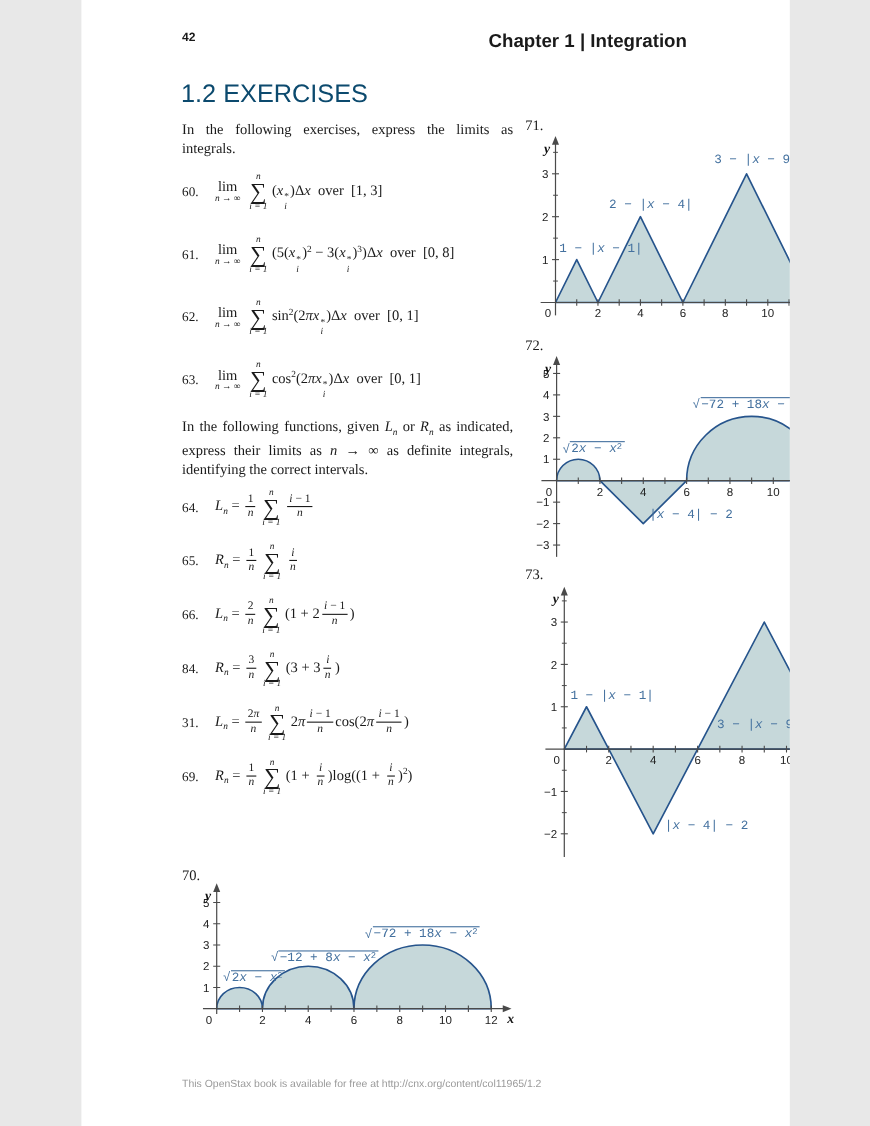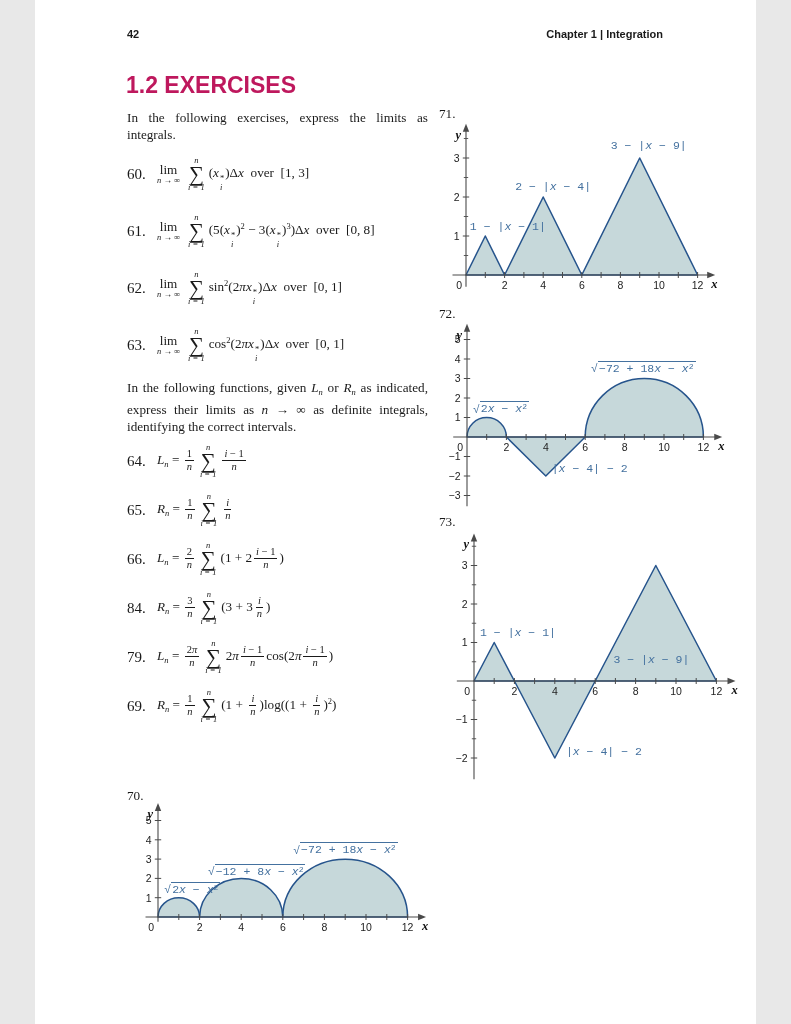--- a/index.html
+++ b/index.html
@@ -1,35 +1,35 @@
 <!DOCTYPE html>
 <html><head>
 <meta charset="utf-8">
 <style>
   html,body{margin:0;padding:0;background:#e8e8e8;}
-  .page{position:relative;width:721px;height:1024px;background:#ffffff;margin:0 auto;
+  .page{position:relative;width:644px;height:1024px;background:#ffffff;margin:0 auto;
         font-family:"Liberation Serif",serif;color:#1a1a1a;overflow:hidden;}
   
   .page-num{position:absolute;top:28px;left:92px;font-family:"Liberation Sans",sans-serif;
             font-weight:bold;font-size:11px;}
   .chapter-head{position:absolute;top:28px;right:93px;font-family:"Liberation Sans",sans-serif;
-            font-weight:bold;font-size:11px;}
+            font-weight:bold;font-size:17px;}
   .section-title{position:absolute;top:72px;left:91px;font-family:"Liberation Sans",sans-serif;
-            font-weight:bold;font-size:23px;color:#be185d;}
+            font-weight:normal;font-size:23px;color:#0c4a6e;}
   
   .col-left{position:absolute;left:92px;top:105px;width:301px;}
   .para{font-size:13.2px;line-height:17px;text-align:justify;margin:0;}
   .p1{margin-top:4px;}
   .p2{margin-top:8px;}
   .p3{margin-top:14px;}
   
   .exercise{display:flex;align-items:center;}
   .ex-a{height:52px;margin:5px 0;}
   .ex-b{height:46px;margin:3px 0;}
-  .ex-num{flex:none;width:30px;font-size:15px;}
+  .ex-num{flex:none;width:30px;font-size:12px;}
   .math{font-size:13.2px;white-space:nowrap;}
   .mt{font-style:normal;}
   .mi{font-style:italic;}
   .msup{font-size:8.5px;vertical-align:5px;}
   .msub{font-size:8.5px;vertical-align:-3px;font-style:italic;}
   .mss{display:inline-flex;flex-direction:column;align-items:flex-start;font-size:8.5px;
        line-height:1;vertical-align:-4px;margin:0 1px;}
   .mss-sub{font-style:italic;}
   .mfrac{display:inline-flex;flex-direction:column;align-items:center;vertical-align:middle;
        font-size:10.5px;line-height:1.2;margin:0 2px;}
@@ -180,21 +180,21 @@
           </span><span class="msum">
             <span class="sum-top">n</span>
             <span class="sum-sig">∑</span>
             <span class="sum-bot">i = 1</span>
           </span><span class="mt">(3 + 3</span><span class="mfrac">
             <span class="num"><span class="mi">i</span></span>
             <span class="den"><span class="mi">n</span></span>
           </span><span class="mt">)</span></span>
     </div>
     <div class="exercise ex-b">
-      <span class="ex-num">79.</span>
+      <span class="ex-num">31.</span>
       <span class="math"><span class="mi">L</span><span class="msub">n</span><span class="mt"> = </span><span class="mfrac">
             <span class="num"><span class="mt">2</span><span class="mi">π</span></span>
             <span class="den"><span class="mi">n</span></span>
           </span><span class="msum">
             <span class="sum-top">n</span>
             <span class="sum-sig">∑</span>
             <span class="sum-bot">i = 1</span>
           </span><span class="mt">2</span><span class="mi">π</span><span class="mfrac">
             <span class="num"><span class="mi">i</span><span class="mt"> − 1</span></span>
             <span class="den"><span class="mi">n</span></span>
@@ -431,13 +431,14 @@
         <line x1="32.8" y1="54.75" x2="37.2" y2="54.75" stroke="#4a4a4a" stroke-width="0.9"></line>
         <line x1="32.8" y1="16.25" x2="37.2" y2="16.25" stroke="#4a4a4a" stroke-width="0.9"></line>
         <text x="292.52" y="164" fill="#111" font-size="12.5" font-family="&quot;Liberation Serif&quot;,serif" font-style="italic" font-weight="bold" text-anchor="start">x</text>
         <text x="30" y="18.474999999999994" fill="#111" font-size="12.5" font-family="&quot;Liberation Serif&quot;,serif" font-style="italic" font-weight="bold" text-anchor="end">y</text>
       </svg>
       <div class="curve-label" style="left: 41.06px; top: 112.8px; color: rgb(68, 113, 159);"><span class="mt">1 − |</span><span class="mi">x</span><span class="mt"> − 1|</span></div>
       <div class="curve-label" style="left: 174.38px; top: 139.75px; color: rgb(68, 113, 159);"><span class="mt">3 − |</span><span class="mi">x</span><span class="mt"> − 9|</span></div>
       <div class="curve-label" style="left: 126.91px; top: 232.15px; color: rgb(68, 113, 159);"><span class="mt">|</span><span class="mi">x</span><span class="mt"> − 4| − 2</span></div>
     </div>
 
+  <div class="footer">This OpenStax book is available for free at http://cnx.org/content/col11965/1.2</div>
 </div>
 
 </body></html>

